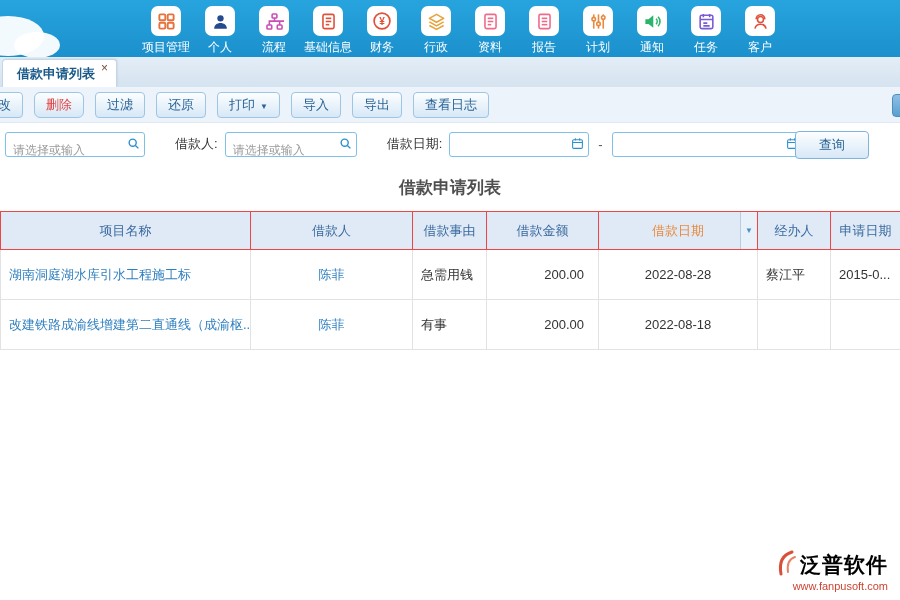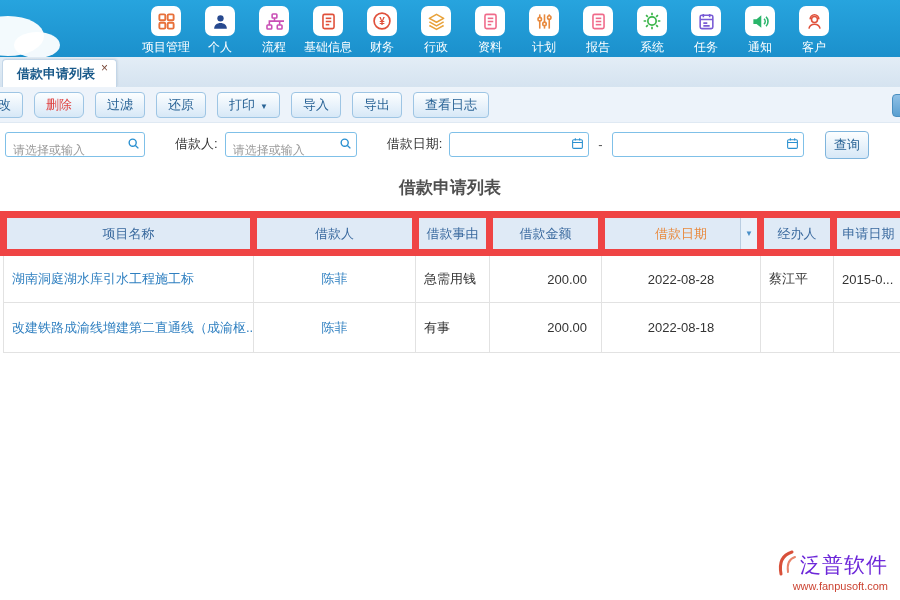--- a/index.html
+++ b/index.html
@@ -73,49 +73,49 @@
   }
   .sinput input::placeholder { color:#9a9a9a; }
   .w140 input { width:140px; } .w132 input { width:132px; } .w192 input { width:192px; }
   .sicon { position:absolute; right:5px; top:5px; cursor:pointer; line-height:0; }
   .flabel { margin:0 7px 0 30px; color:#333; }
   .flabel.date { }
   .dash { margin:0 9px; color:#555; }
   .querybtn {
     position:absolute; right:31px; top:8px;
     background:linear-gradient(#fcfeff,#d7e8f7); border:1px solid #7fb5dd; border-radius:4px;
-    color:#2a6496; font-size:13px; padding:4px 8px; cursor:pointer; font-family:inherit;
+    color:#2a6496; font-size:13px; padding:4px 23px; cursor:pointer; font-family:inherit;
   }
 
   
   .page-title { text-align:center; font-size:17px; font-weight:bold; color:#4f4f4f; padding:11px 0 12px; }
 
   
   table { width:900px; border-collapse:collapse; table-layout:fixed; font-size:13px; }
   thead th {
     background:#dfeaf6; color:#39699e; font-weight:normal; height:38px;
-    border:7px solid #ef4444; position:relative; text-align:center;
+    border:1px solid #ef4444; position:relative; text-align:center;
   }
   thead th.datecol { color:#e8893d; }
   .filterbox {
     position:absolute; right:0; top:0; width:17px; height:100%;
     border-left:1px solid #b9cde1; background:#e8f1fa;
     display:flex; align-items:center; justify-content:center;
     color:#4a90c8; font-size:8px; cursor:pointer;
   }
   tbody td { height:50px; border:1px solid #e2e2e2; background:#fff; overflow:hidden; white-space:nowrap; }
   td.link { color:#2e7fc0; cursor:pointer; }
   .al { text-align:left; padding-left:8px; }
   .ac { text-align:center; }
   .ar { text-align:right; padding-right:14px; }
 
   
   .footer-logo { position:absolute; right:12px; bottom:8px; text-align:right; }
   .brandline { display:flex; align-items:center; justify-content:flex-end; gap:2px; }
-  .brand { font-size:21px; color:#6d28d9; font-weight:normal; letter-spacing:1px; }
+  .brand { font-size:21px; color:#000000; font-weight:bold; letter-spacing:1px; }
   .footer-url { font-size:11px; color:#cc4433; margin-top:1px; }
 </style>
 </head>
 <body>
 
 <div class="topbar">
   <div class="cloud1"></div>
   <div class="cloud2"></div>
   <div class="nav">
 
@@ -193,73 +193,64 @@
             <line x1="8.5" y1="8" x2="15.5" y2="8"></line>
             <line x1="8.5" y1="12" x2="15.5" y2="12"></line>
             <line x1="8.5" y1="16" x2="13" y2="16"></line>
           </svg>
       </span>
       <span class="nav-label">资料</span>
     </div>
 
 
     <div class="nav-item">
+      <span class="nav-icon" style="color: rgb(240, 106, 138);">
+        <svg width="19" height="19" viewBox="0 0 24 24" fill="none" stroke="currentColor" stroke-width="2">
+            <rect x="5" y="3" width="14" height="18" rx="2"></rect>
+            <line x1="8.5" y1="8" x2="15.5" y2="8"></line>
+            <line x1="8.5" y1="12" x2="15.5" y2="12"></line>
+            <line x1="8.5" y1="16" x2="15.5" y2="16"></line>
+          </svg>
+      </span>
+      <span class="nav-label">报告</span>
+    </div>
+
+    <div class="nav-item">
       <span class="nav-icon" style="color: rgb(232, 137, 61);">
         <svg width="19" height="19" viewBox="0 0 24 24" fill="none" stroke="currentColor" stroke-width="2">
             <line x1="6" y1="3" x2="6" y2="21"></line>
             <line x1="12" y1="3" x2="12" y2="21"></line>
             <line x1="18" y1="3" x2="18" y2="21"></line>
             <circle cx="6" cy="9" r="2.2" fill="#fff"></circle>
             <circle cx="12" cy="15" r="2.2" fill="#fff"></circle>
             <circle cx="18" cy="7" r="2.2" fill="#fff"></circle>
           </svg>
       </span>
       <span class="nav-label">计划</span>
     </div>
 
-    <div class="nav-item">
-      <span class="nav-icon" style="color: rgb(240, 106, 138);">
-        <svg width="19" height="19" viewBox="0 0 24 24" fill="none" stroke="currentColor" stroke-width="2">
-            <rect x="5" y="3" width="14" height="18" rx="2"></rect>
-            <line x1="8.5" y1="8" x2="15.5" y2="8"></line>
-            <line x1="8.5" y1="12" x2="15.5" y2="12"></line>
-            <line x1="8.5" y1="16" x2="15.5" y2="16"></line>
-          </svg>
-      </span>
-      <span class="nav-label">报告</span>
-    </div>
-
-    <div class="nav-item">
-      <span class="nav-icon" style="color: rgb(59, 181, 74);">
-        <svg width="20" height="20" viewBox="0 0 24 24" fill="none" stroke="currentColor" stroke-width="2">
-            <circle cx="12" cy="12" r="5"></circle>
-            <path d="M12 2v3M12 19v3M2 12h3M19 12h3M4.9 4.9l2.1 2.1M17 17l2.1 2.1M19.1 4.9 17 7M7 17l-2.1 2.1"></path>
-          </svg>
-      </span>
-      <span class="nav-label">系统</span>
-    </div>
-
-    <div class="nav-item">
-      <span class="nav-icon" style="color: rgb(122, 92, 213);">
-        <svg width="19" height="19" viewBox="0 0 24 24" fill="none" stroke="currentColor" stroke-width="2">
-            <rect x="4" y="4" width="16" height="17" rx="2"></rect>
-            <path d="M8 2.5v4M16 2.5v4M4 9.5h16M8 14h5M8 17.5h8"></path>
-          </svg>
-      </span>
-      <span class="nav-label">任务</span>
-    </div>
 
     <div class="nav-item">
       <span class="nav-icon" style="color: rgb(42, 181, 106);">
         <svg width="19" height="19" viewBox="0 0 24 24">
             <path d="M3 9v6h4l6 5V4L7 9H3z" fill="currentColor"></path>
             <path d="M16.5 8.5a5 5 0 0 1 0 7M19 6a8.5 8.5 0 0 1 0 12" stroke="currentColor" stroke-width="2" fill="none"></path>
           </svg>
       </span>
       <span class="nav-label">通知</span>
+    </div>
+
+    <div class="nav-item">
+      <span class="nav-icon" style="color: rgb(122, 92, 213);">
+        <svg width="19" height="19" viewBox="0 0 24 24" fill="none" stroke="currentColor" stroke-width="2">
+            <rect x="4" y="4" width="16" height="17" rx="2"></rect>
+            <path d="M8 2.5v4M16 2.5v4M4 9.5h16M8 14h5M8 17.5h8"></path>
+          </svg>
+      </span>
+      <span class="nav-label">任务</span>
     </div>
 
     <div class="nav-item">
       <span class="nav-icon" style="color: rgb(224, 80, 58);">
         <svg width="19" height="19" viewBox="0 0 24 24" fill="none" stroke="currentColor" stroke-width="2">
             <circle cx="12" cy="9.5" r="3.8"></circle>
             <path d="M5 21c.8-3.6 3.6-5.5 7-5.5s6.2 1.9 7 5.5"></path>
             <path d="M6.5 9a5.5 5.5 0 0 1 11 0"></path>
           </svg>
       </span>

